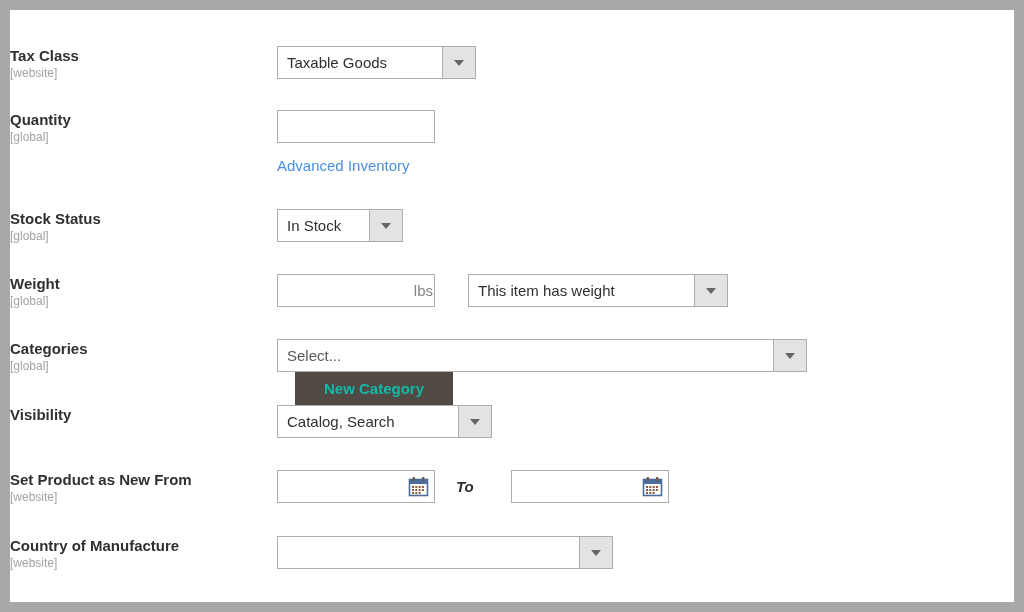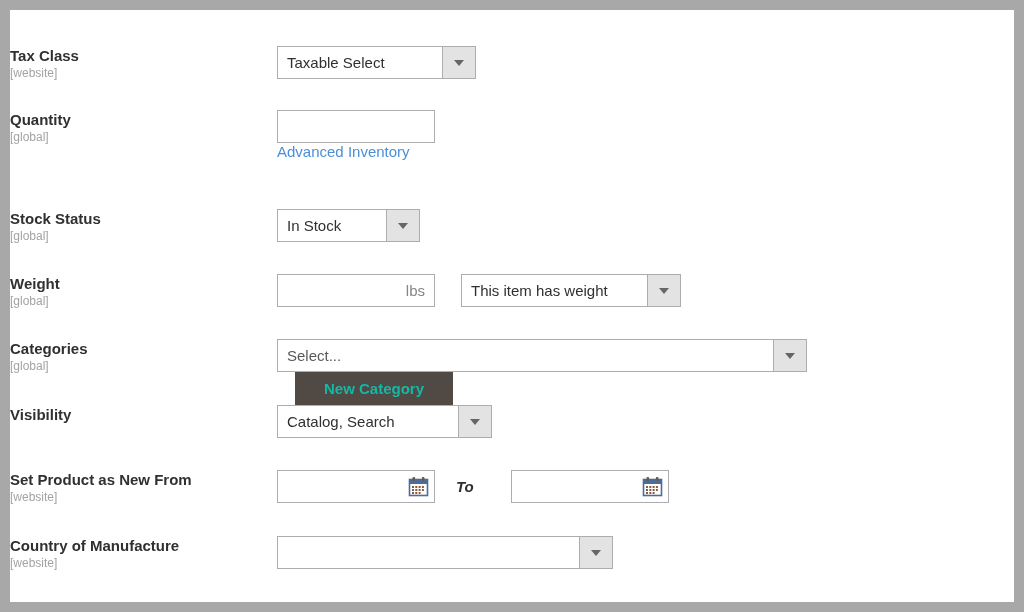--- a/index.html
+++ b/index.html
@@ -115,21 +115,21 @@
     border-right: 5px solid transparent;
     border-top: 6px solid #666666;
   }
 
   
   .unit-wrap {
     position: relative;
   }
   .unit-wrap .unit {
     position: absolute;
-    right: 10px;
+    right: 2px;
     top: 0;
     height: 33px;
     line-height: 33px;
     font-size: 15px;
     color: #858585;
     pointer-events: none;
   }
 
   
   .link {
@@ -188,65 +188,65 @@
 <div class="frame">
   <div class="form">
 
     <div class="row" style="top:36px;">
       <div class="label-col">
         <span class="label-main">Tax Class</span>
         <span class="label-scope">[website]</span>
       </div>
       <div class="ctrl-col">
         <div class="select" style="width:199px;">
-          <div class="sel-text">Taxable Select</div>
+          <div class="sel-text">Taxable Goods</div>
           <div class="sel-arrow">
               <span class="caret"></span>
             </div>
         </div>
       </div>
     </div>
 
     <div class="row" style="top:100px;">
       <div class="label-col">
         <span class="label-main">Quantity</span>
         <span class="label-scope">[global]</span>
       </div>
       <div class="ctrl-col">
         <input class="txtinput" style="width: 158px;" type="text" value="">
-        <a class="link" style="">Advanced Inventory</a>
+        <a class="link" style="margin-top:14px;">Advanced Inventory</a>
       </div>
     </div>
 
     <div class="row" style="top:199px;">
       <div class="label-col">
         <span class="label-main">Stock Status</span>
         <span class="label-scope">[global]</span>
       </div>
       <div class="ctrl-col">
-        <div class="select" style="width:143px;">
+        <div class="select" style="width:126px;">
           <div class="sel-text">In Stock</div>
           <div class="sel-arrow">
               <span class="caret"></span>
             </div>
         </div>
       </div>
     </div>
 
     <div class="row" style="top:264px;">
       <div class="label-col">
         <span class="label-main">Weight</span>
         <span class="label-scope">[global]</span>
       </div>
       <div class="ctrl-col inline-row">
         <div class="unit-wrap" style="width:158px;">
           <input class="txtinput" style="width: 158px; padding-right: 34px;" type="text" value="">
           <span class="unit">lbs</span>
         </div>
-        <div class="select" style="width:220px;margin-left:26px;">
+        <div class="select" style="width:260px;margin-left:33px;">
           <div class="sel-text">This item has weight</div>
           <div class="sel-arrow">
               <span class="caret"></span>
             </div>
         </div>
       </div>
     </div>
 
     <div class="row" style="top:329px;">
       <div class="label-col">

